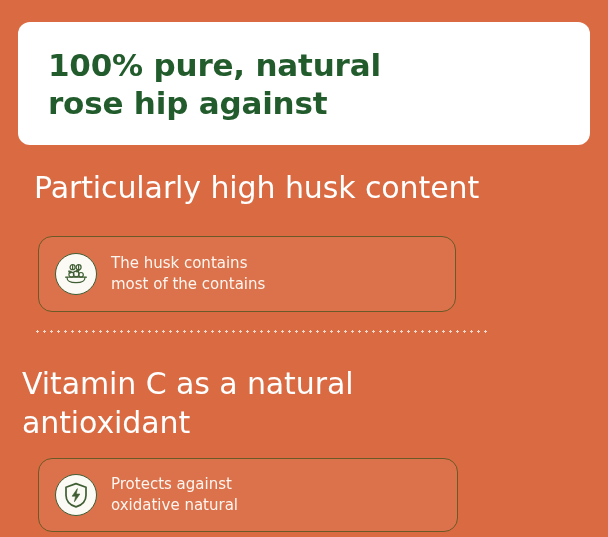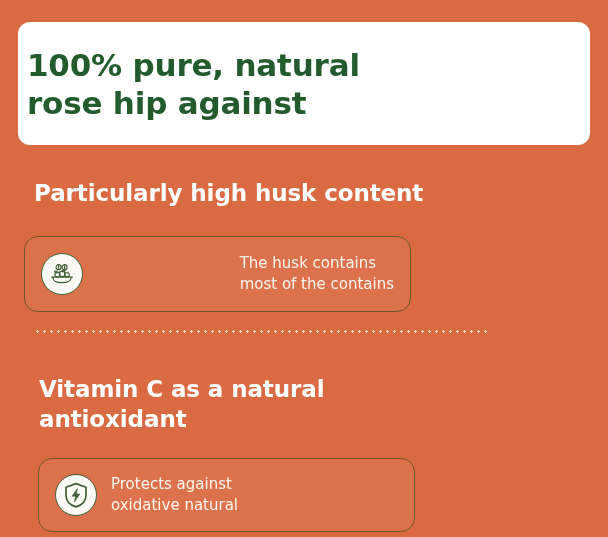--- a/index.html
+++ b/index.html
@@ -18,60 +18,59 @@
 
   
   .hero-card {
     position: absolute;
     left: 18px;
     top: 22px;
     width: 572px;
     height: 123px;
     background: #ffffff;
     border-radius: 12px;
-    padding: 24px 26px 0 9px;
+    padding: 24px 26px 0 30px;
   }
 
   .hero-title {
     color: #235c2c;
     font-size: 31px;
     font-weight: 700;
     line-height: 1.24;
     letter-spacing: -0.2px;
   }
   .hero-title .line { display: block; }
 
   
   .section-heading {
     position: absolute;
     color: #ffffff;
-    font-size: 23px;
-    font-weight: 700;
+    font-size: 30px;
+    font-weight: 400;
     line-height: 1.3;
     letter-spacing: -0.1px;
-    margin-top: 11px;
   }
   .section-heading .line { display: block; }
 
   #heading-husk { left: 34px; top: 168px; width: 520px; }
-  #heading-vitc  { left: 39px; top: 364px; width: 420px; }
+  #heading-vitc  { left: 22px; top: 364px; width: 420px; }
 
   
   .feature-card {
     position: absolute;
     border: 1.5px solid #6b5a27;
     border-radius: 14px;
     background: rgba(255,255,255,0.06);
     display: flex;
     align-items: center;
     padding: 0 16px;
   }
 
-  #card-husk  { left: 24px; top: 236px; width: 387px; height: 76px; justify-content: space-between; }
-  #card-vitc  { left: 38px; top: 458px; width: 377px; height: 74px; }
+  #card-husk  { left: 38px; top: 236px; width: 418px; height: 76px; }
+  #card-vitc  { left: 38px; top: 458px; width: 420px; height: 74px; }
 
   .feature-icon {
     width: 42px;
     height: 42px;
     min-width: 42px;
     border-radius: 50%;
     background: #fbfaf5;
     border: 1.5px solid #3f5e33;
     display: flex;
     align-items: center;

